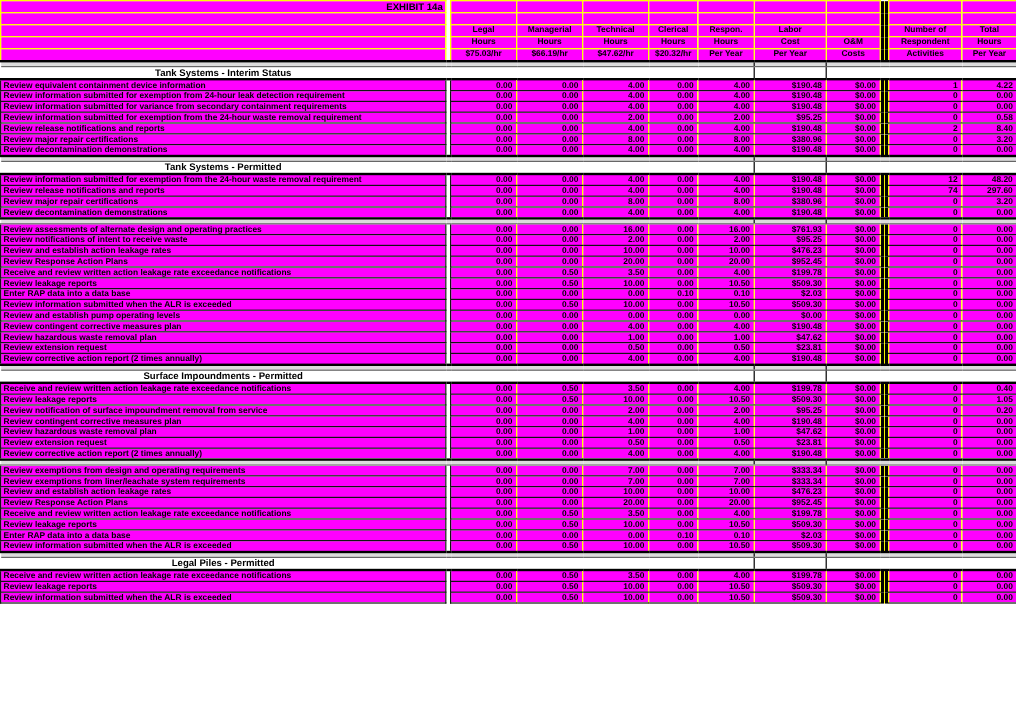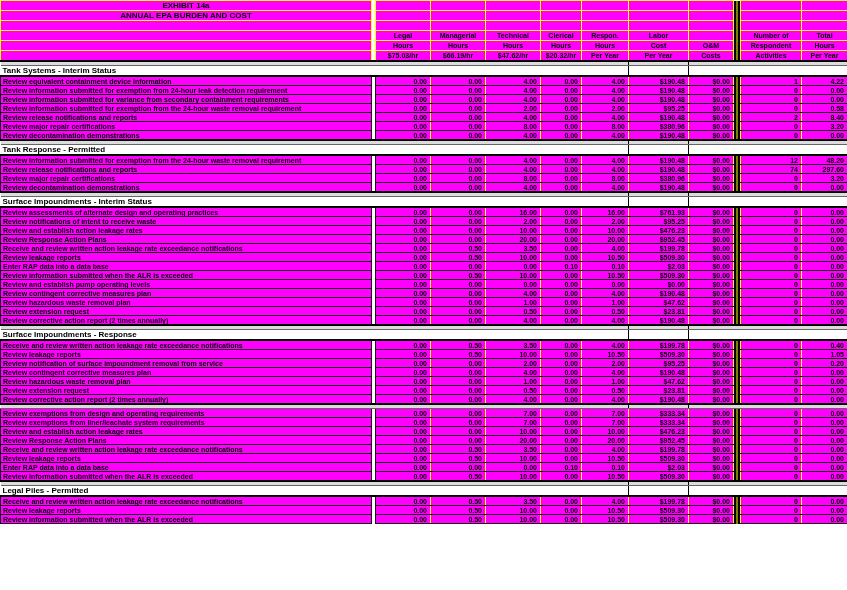--- a/index.html
+++ b/index.html
@@ -3,38 +3,38 @@
 <meta charset="utf-8">
 <style>
   html,body{margin:0;padding:0}
   body{width:847px;height:590px;overflow:hidden;background:#fff}
   table{border-collapse:collapse;table-layout:fixed;width:847px}
   td{height:8px;line-height:8px;font:bold 7px "Liberation Sans",sans-serif;color:#000;
      padding:0 2px;overflow:hidden;white-space:nowrap;vertical-align:middle}
   
   .t{background:#FF00FF;border:1px solid #FFFF00}
   tr.top td{height:9px;line-height:9px}
-  .title{font-size:8px;text-align:center}
+  .title{font-size:8px;text-align:right}
   
   tr.hdr td{height:9px;line-height:9px}
   .h{background:#FF00FF;border:1px solid #FFFF00;text-align:center;padding:0 1px}
   tr.hdr-last td{border-bottom:1px solid #000}
   
   .desc{background:#FF00FF;border:1px solid #151515;text-align:left}
   .gap{background:#FFFFFF;border:0}
   .val{background:#FF00FF;border-top:1px solid #151515;border-bottom:1px solid #151515;
        border-left:1px solid #FFFF00;border-right:1px solid #FFFF00;
        text-align:right;padding-right:3px}
   td.valfirst{border-left:1px solid #151515}
   
   tr.sep td{background:#DCDCDC;border-top:2px solid #000;border-bottom:1px solid #666;
             height:3px;line-height:3px;padding:0}
   tr.sec td{background:#FFFFFF;border-top:1px solid #000;border-bottom:2px solid #000;
             height:9px;line-height:9px}
-  .sectitle{font-size:8px;text-align:left}
+  .sectitle{font-size:8px;text-align:center}
   
   td.div{background:linear-gradient(90deg,#000 0 2px,#FFFF00 2px 3px,#000 3px 100%);
          border:0;padding:0}
   td.laborbox{background:#FFFFFF;border:1px solid #000}
 </style>
 </head>
 <body>
 
 <table>
   <colgroup>
@@ -61,34 +61,20 @@
       <td class="t"></td>
         <td class="t"></td>
       <td class="t"></td>
         <td class="t"></td>
       <td class="t"></td>
       <td class="div"></td>
       <td class="t"></td>
         <td class="t"></td>
     </tr>
     <tr class="top">
-      <td class="t title">ANNUAL EPA BURDEN AND COST</td>
-      <td class="gap"></td>
-      <td class="t"></td>
-        <td class="t"></td>
-      <td class="t"></td>
-        <td class="t"></td>
-      <td class="t"></td>
-        <td class="t"></td>
-      <td class="t"></td>
-      <td class="div"></td>
-      <td class="t"></td>
-        <td class="t"></td>
-    </tr>
-    <tr class="top">
       <td class="t"></td>
       <td class="gap"></td>
       <td class="t"></td>
         <td class="t"></td>
       <td class="t"></td>
         <td class="t"></td>
       <td class="t"></td>
         <td class="t"></td>
       <td class="t"></td>
       <td class="div"></td>
@@ -283,21 +269,21 @@
         <td></td>
     <td></td>
     <td class="laborbox"></td>
     <td></td>
     <td class="div"></td>
     <td></td>
         <td></td>
   </tr>
 
   <tr class="sec">
-    <td class="sectitle">Tank Response - Permitted</td>
+    <td class="sectitle">Tank Systems - Permitted</td>
     <td></td>
     <td></td>
         <td></td>
     <td></td>
         <td></td>
     <td></td>
     <td class="laborbox"></td>
     <td></td>
     <td class="div"></td>
     <td></td>
@@ -372,34 +358,20 @@
     <td></td>
         <td></td>
     <td></td>
     <td class="laborbox"></td>
     <td></td>
     <td class="div"></td>
     <td></td>
         <td></td>
   </tr>
 
-  <tr class="sec">
-    <td class="sectitle">Surface Impoundments - Interim Status</td>
-    <td></td>
-    <td></td>
-        <td></td>
-    <td></td>
-        <td></td>
-    <td></td>
-    <td class="laborbox"></td>
-    <td></td>
-    <td class="div"></td>
-    <td></td>
-        <td></td>
-  </tr>
 
   <tr>
     <td class="desc">Review assessments of alternate design and operating practices</td>
     <td class="gap"></td>
     <td class="val valfirst">0.00</td>
     <td class="val">0.00</td>
     <td class="val">16.00</td>
     <td class="val">0.00</td>
     <td class="val">16.00</td>
     <td class="val">$761.93</td>
@@ -598,21 +570,21 @@
         <td></td>
     <td></td>
     <td class="laborbox"></td>
     <td></td>
     <td class="div"></td>
     <td></td>
         <td></td>
   </tr>
 
   <tr class="sec">
-    <td class="sectitle">Surface Impoundments - Response</td>
+    <td class="sectitle">Surface Impoundments - Permitted</td>
     <td></td>
     <td></td>
         <td></td>
     <td></td>
         <td></td>
     <td></td>
     <td class="laborbox"></td>
     <td></td>
     <td class="div"></td>
     <td></td>

